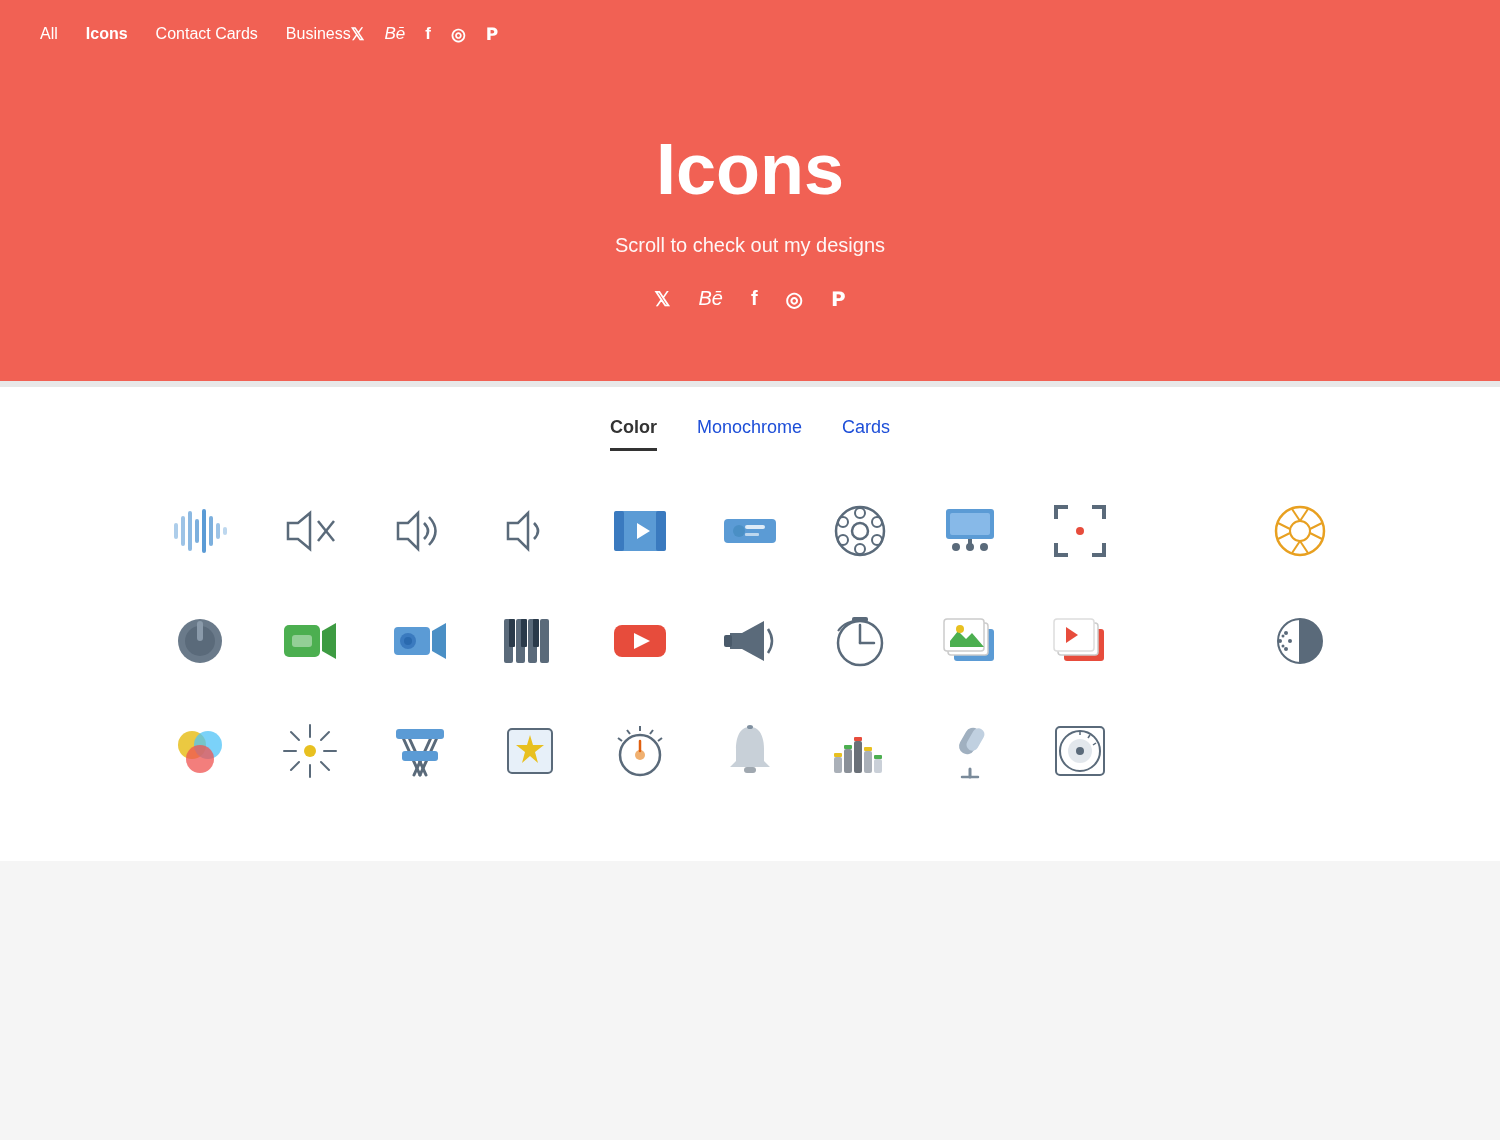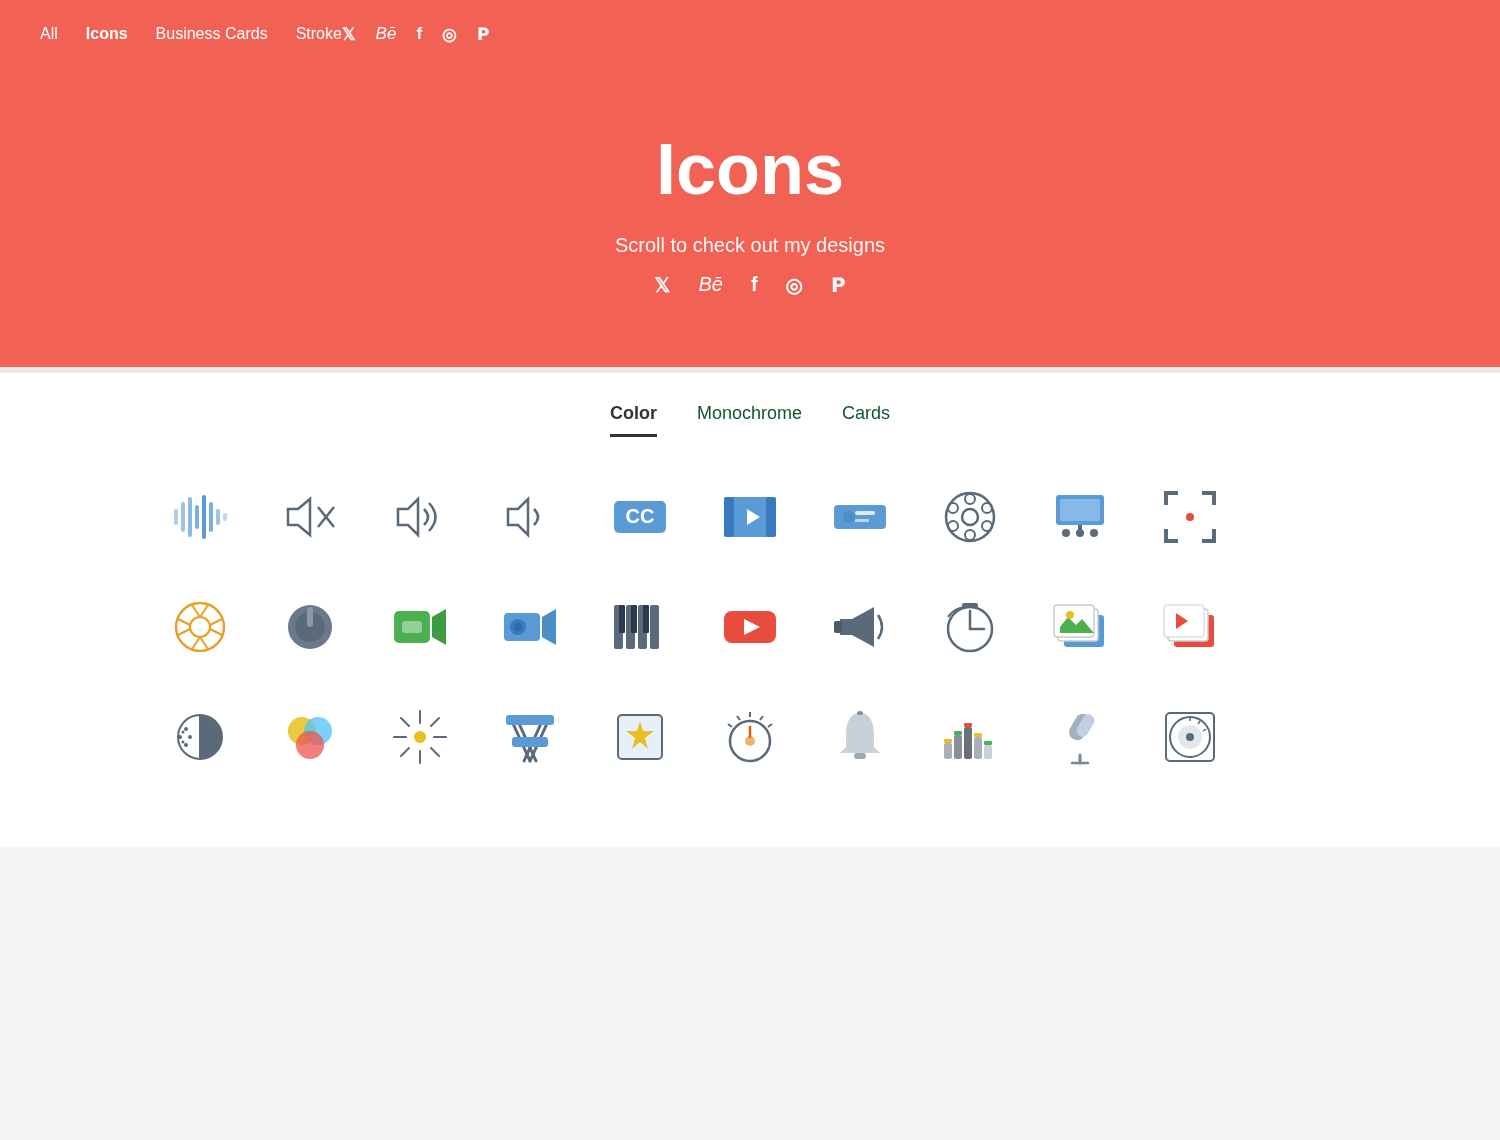--- a/index.html
+++ b/index.html
@@ -22,48 +22,48 @@
     .nav-right a { color: white; text-decoration: none; font-size: 17px; font-weight: 600; }
 
     
     .hero {
       background: #f16154;
       text-align: center;
       padding: 60px 40px 70px;
       border-bottom: 6px solid #e8e8e8;
     }
     .hero h1 { color: white; font-size: 72px; font-weight: 800; margin-bottom: 24px; }
-    .hero p { color: white; font-size: 20px; margin-bottom: 16px; opacity: 0.95; }
+    .hero p { color: white; font-size: 20px; margin-bottom: 30px; opacity: 0.95; }
     .hero-social { display: flex; gap: 28px; justify-content: center; }
     .hero-social a { color: white; font-size: 20px; text-decoration: none; font-weight: 600; }
 
     
     .tabs-section { background: white; padding: 30px 0 0; text-align: center; }
     .tabs { display: inline-flex; gap: 40px; }
-    .tab { font-size: 18px; padding-bottom: 10px; cursor: pointer; color: #14532d; }
+    .tab { font-size: 18px; padding-bottom: 10px; cursor: pointer; color: #1d4ed8; }
     .tab.active { color: #333; font-weight: 600; border-bottom: 3px solid #333; }
 
     
     .icons-section { background: white; padding: 30px 60px 60px; }
     .icons-grid { display: grid; grid-template-columns: repeat(11, 1fr); gap: 10px; max-width: 1200px; margin: 0 auto; }
     .icon-cell { display: flex; align-items: center; justify-content: center; width: 100px; height: 100px; }
     .icon-cell svg { width: 60px; height: 60px; }
 
     
     .be-sym { font-style: italic; font-weight: 400; }
   </style>
 </head>
 <body>
 
 <nav>
   <div class="nav-left">
     <a href="#">All</a>
     <a href="#" class="active">Icons</a>
-    <a href="#">Business Cards</a>
-    <a href="#">Stroke</a>
+    <a href="#">Contact Cards</a>
+    <a href="#">Business</a>
   </div>
   <div class="nav-right">
     <a href="#">𝕏</a>
     <a href="#"><span class="be-sym">Bē</span></a>
     <a href="#">f</a>
     <a href="#">◎</a>
     <a href="#">𝗣</a>
   </div>
 </nav>
 
@@ -119,26 +119,20 @@
       </svg>
     </div>
 
     <div class="icon-cell">
       <svg viewBox="0 0 60 60">
         <polygon points="8,22 8,38 18,38 28,48 28,12 18,22" fill="none" stroke="#5a6a7a" stroke-width="2.5"></polygon>
         <path d="M34,22 Q42,30 34,38" fill="none" stroke="#5a6a7a" stroke-width="2.5"></path>
       </svg>
     </div>
 
-    <div class="icon-cell">
-      <svg viewBox="0 0 60 60">
-        <rect x="4" y="14" width="52" height="32" rx="5" fill="#5b9bd5"></rect>
-        <text x="30" y="36" text-anchor="middle" font-size="20" font-weight="bold" fill="white">CC</text>
-      </svg>
-    </div>
 
     <div class="icon-cell">
       <svg viewBox="0 0 60 60">
         <rect x="4" y="10" width="52" height="40" rx="4" fill="#5b9bd5"></rect>
         <rect x="4" y="10" width="10" height="40" rx="2" fill="#3a7abf"></rect>
         <rect x="46" y="10" width="10" height="40" rx="2" fill="#3a7abf"></rect>
         <polygon points="27,22 27,38 40,30" fill="white"></polygon>
       </svg>
     </div>
 

